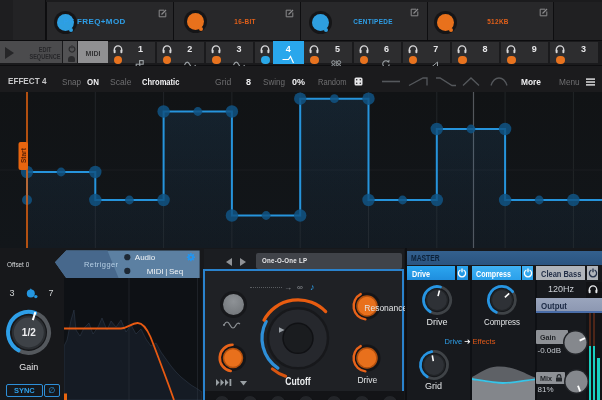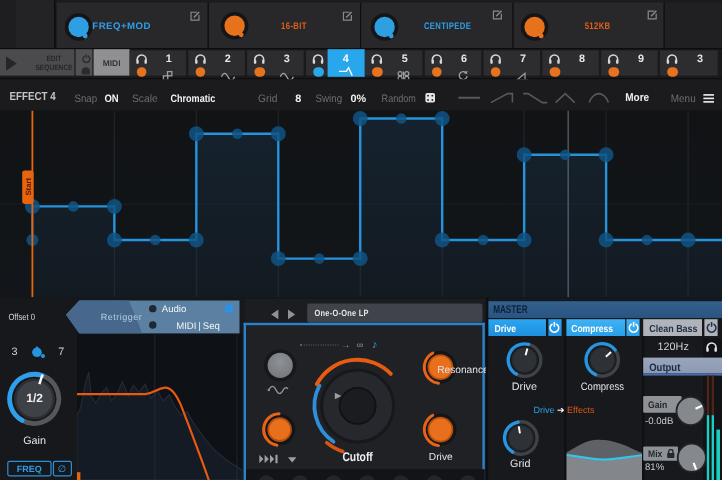--- a/index.html
+++ b/index.html
@@ -267,21 +267,21 @@
 <svg class="ab" style="left:0px;top:305px;" width="62" height="56" viewBox="0 0 62 56">
     <circle cx="28.8" cy="27.5" r="16" fill="#3e4247"></circle>
     <circle cx="28.8" cy="27.5" r="16" fill="none" stroke="#2b2e32" stroke-width="2"></circle>
     <path d="M35.1,8.0 A20.5,20.5 0 1 1 18.5,45.3" fill="none" stroke="#54585d" stroke-width="4" stroke-linecap="round"></path>
     <path d="M18.5,45.3 A20.5,20.5 0 0 1 35.1,8.0" fill="none" stroke="#2e9fe8" stroke-width="4" stroke-linecap="round"></path>
     <line x1="32.8" y1="15.1" x2="35.4" y2="7.1" stroke="#fff" stroke-width="2"></line>
   </svg>
 <div class="t" style="left:13.8px;top:327px;width:30px;text-align:center;font-size:10px;font-weight:bold;color:#f0f0f2;">1/2</div>
 <div class="t" style="left:8.8px;top:361.5px;width:40px;text-align:center;font-size:9px;color:#e6e6e8;">Gain</div>
 <div class="ab" style="left:5.8px;top:383.7px;width:35.7px;height:11.5px;background:#15181d;border:1px solid #2e8fd8;border-radius:2px;"></div>
-<div class="t" style="left:5.8px;top:386.2px;width:37px;text-align:center;font-size:7.5px;font-weight:bold;color:#2e9fe8;">FREQ</div>
+<div class="t" style="left:5.8px;top:386.2px;width:37px;text-align:center;font-size:7.5px;font-weight:bold;color:#2e9fe8;">SYNC</div>
 <div class="ab" style="left:44.2px;top:383.7px;width:13.5px;height:11.5px;background:#15181d;border:1px solid #2e8fd8;border-radius:2px;"></div>
 <div class="t" style="left:44.2px;top:385.7px;width:15px;text-align:center;font-size:8px;color:#2e9fe8;">∅</div>
 <svg class="ab" style="left:55px;top:250px;" width="146" height="29" viewBox="0 0 146 29">
     <polygon points="0,12.2 11.2,0.5 144.6,0.5 144.6,27.9 11.2,27.9" fill="#5c80a2"></polygon>
     <polygon points="0,12.2 11.2,0.5 52.4,0.5 63.6,27.9 11.2,27.9" fill="#47688c"></polygon>
     <circle cx="72.3" cy="7.2" r="3.1" fill="#1d2834"></circle>
     <circle cx="72.3" cy="20.9" r="3.1" fill="#1d2834"></circle>
     <g transform="translate(135.9,7.2)">
       <circle r="2.1" fill="none" stroke="#2196f3" stroke-width="1.6"></circle>
       <line x1="0.0" y1="-2.6" x2="0.0" y2="-4.1" stroke="#2196f3" stroke-width="1.5"></line>

